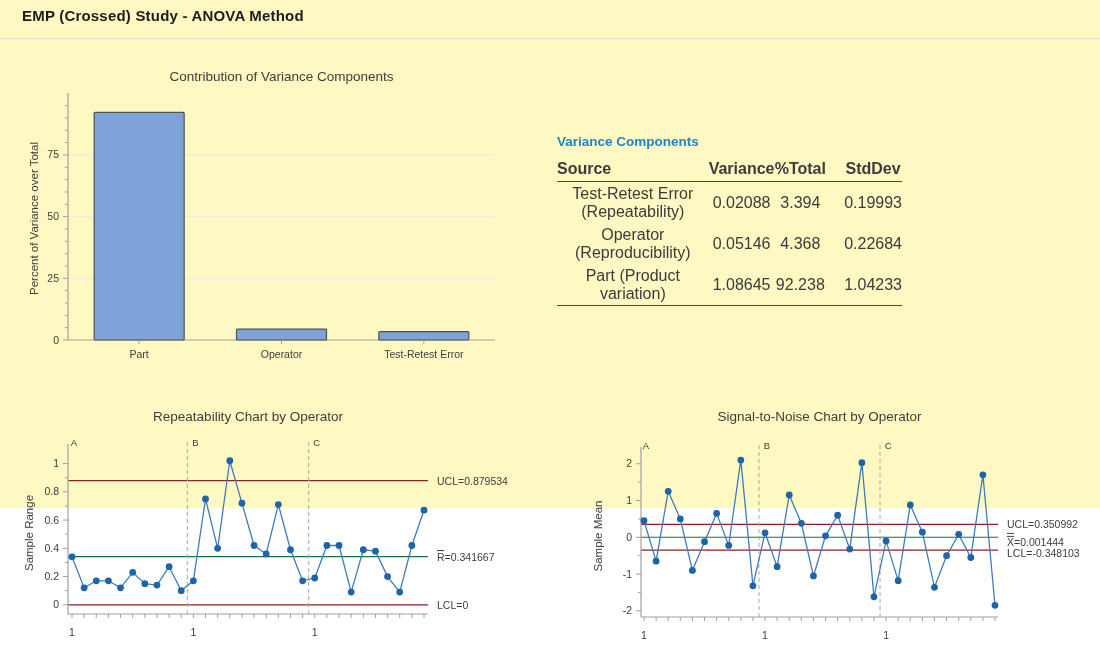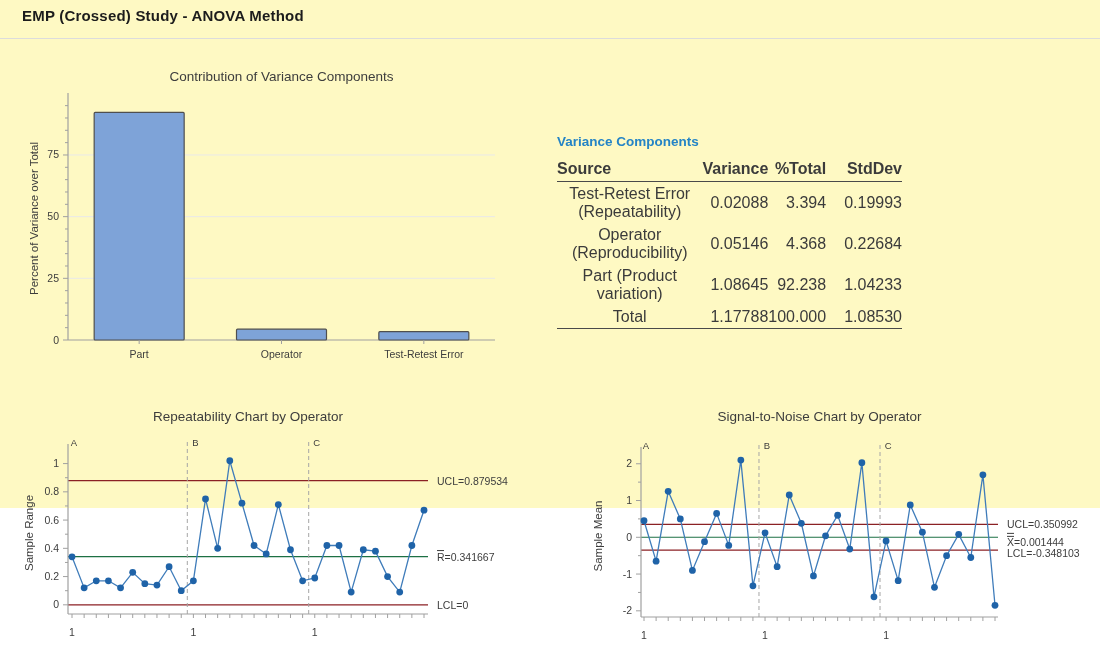--- a/index.html
+++ b/index.html
@@ -14,21 +14,21 @@
   svg { position:absolute; overflow:visible; }
   #chart-bar  { left:20px;  top:55px;  }
   #chart-rep  { left:15px;  top:405px; }
   #chart-s2n  { left:588px; top:405px; }
 
   .vc-section { position:absolute; left:557px; top:134px; width:345px; }
   .vc-title { font-size:13.5px; font-weight:bold; color:#2484c6; margin-bottom:9px; }
   table.vc { border-collapse:collapse; font-size:16px; color:#3b3b3b; }
   table.vc th { font-weight:bold; text-align:left; padding:2px 0 3px 0;
                 border-bottom:1px solid #4a4a4a; }
-  table.vc th.num, table.vc td.num { text-align:right; }
+  table.vc th.num, table.vc td.num { text-align:center; }
   table.vc td { padding:2.5px 0;text-align:center; }
   table.vc tr:last-child td { border-bottom:1px solid #4a4a4a; }
   table.vc .col-src { width:182px; }
   table.vc .col-n1 { width:48px; }
   table.vc .col-n2 { width:52px; }
   table.vc .col-n3 { width:52px;padding-left:18px; }
 
   text { font-family:"Liberation Sans", sans-serif; fill:#3d3d3d; }
   .chart-title { font-size:13.5px; fill:#3d3d3d; }
   .axis-label { font-size:11.5px; fill:#3d3d3d; }
@@ -108,26 +108,20 @@
             <td class="col-src">Operator (Reproducibility)</td>
             <td class="num col-n1">0.05146</td>
             <td class="num col-n2">4.368</td>
             <td class="num col-n3">0.22684</td>
           </tr>
           <tr>
             <td class="col-src">Part (Product variation)</td>
             <td class="num col-n1">1.08645</td>
             <td class="num col-n2">92.238</td>
             <td class="num col-n3">1.04233</td>
-          </tr>
-          <tr>
-            <td class="col-src">Total</td>
-            <td class="num col-n1">1.17788</td>
-            <td class="num col-n2">100.000</td>
-            <td class="num col-n3">1.08530</td>
           </tr>
         </tbody>
     </table>
   </div>
 
   <svg id="chart-rep" width="560" height="247">
       <text x="233" y="16" text-anchor="middle" class="chart-title">Repeatability Chart by Operator</text>
       <line x1="53" y1="75.59589537925022" x2="413" y2="75.59589537925022" stroke="#8b2124" stroke-width="1.3"></line>
       <line x1="53" y1="151.5631612903226" x2="413" y2="151.5631612903226" stroke="#1d7044" stroke-width="1.2"></line>
       <line x1="53" y1="199.819529206626" x2="413" y2="199.819529206626" stroke="#8b2124" stroke-width="1.3"></line>

